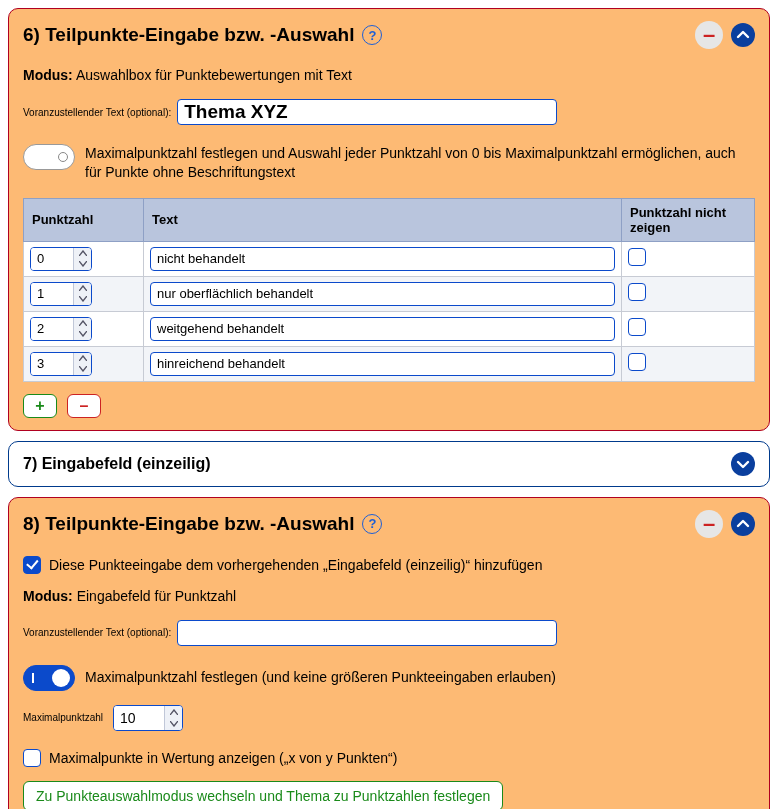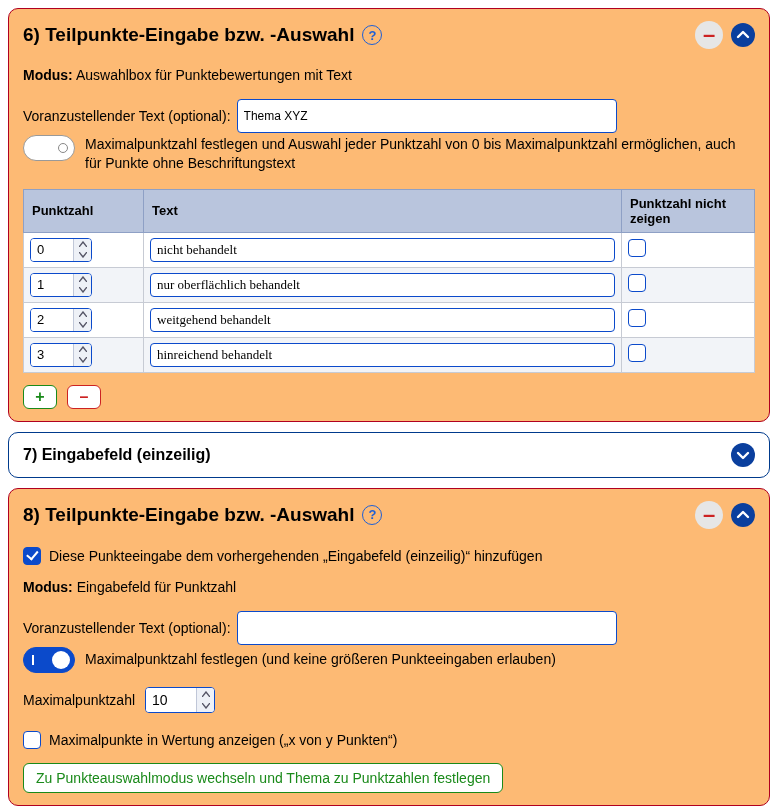--- a/index.html
+++ b/index.html
@@ -79,35 +79,36 @@
     font-size: 14px;
   }
   .row-mode .bold { font-weight: 700; }
   .row-flex {
     display: flex;
     align-items: center;
     gap: 6px;
     margin-top: 16px;
     flex-wrap: wrap;
   }
-  .label { font-size: 14px; }
+  .label { font-size: 10px; }
   .text-input {
     border: 1.5px solid #0b4acb;
     border-radius: 4px;
     padding: 3px 6px;
-    font-size: 12px;
-    height: 34px;
-    background: #fff;
+    font-size: 19px;
+    height: 26px;
+    background: #fff;
+    font-weight: bold;
   }
   .wide { width: 380px; }
   .toggle-row {
     display: flex;
     align-items: flex-start;
     gap: 10px;
-    margin-top: 2px;
+    margin-top: 19px;
     font-size: 14px;
   }
   .toggle {
     width: 52px; height: 26px;
     border-radius: 13px;
     border: 1.5px solid #999;
     background: #fff;
     position: relative;
     flex: none;
     cursor: pointer;
@@ -192,21 +193,20 @@
     cursor: pointer;
   }
   .spinner .stepper svg { display: block; }
   .cell-input {
     width: 100%;
     border: 1.5px solid #0b4acb;
     border-radius: 4px;
     height: 24px;
     padding: 0 6px;
     font-size: 13px;
-    font-family: Liberation Serif, serif;
   }
   .cbx {
     width: 18px; height: 18px;
     border: 1.5px solid #0b4acb;
     border-radius: 4px;
     background: #fff;
     display: inline-flex;
     align-items: center; justify-content: center;
     cursor: pointer;
   }

